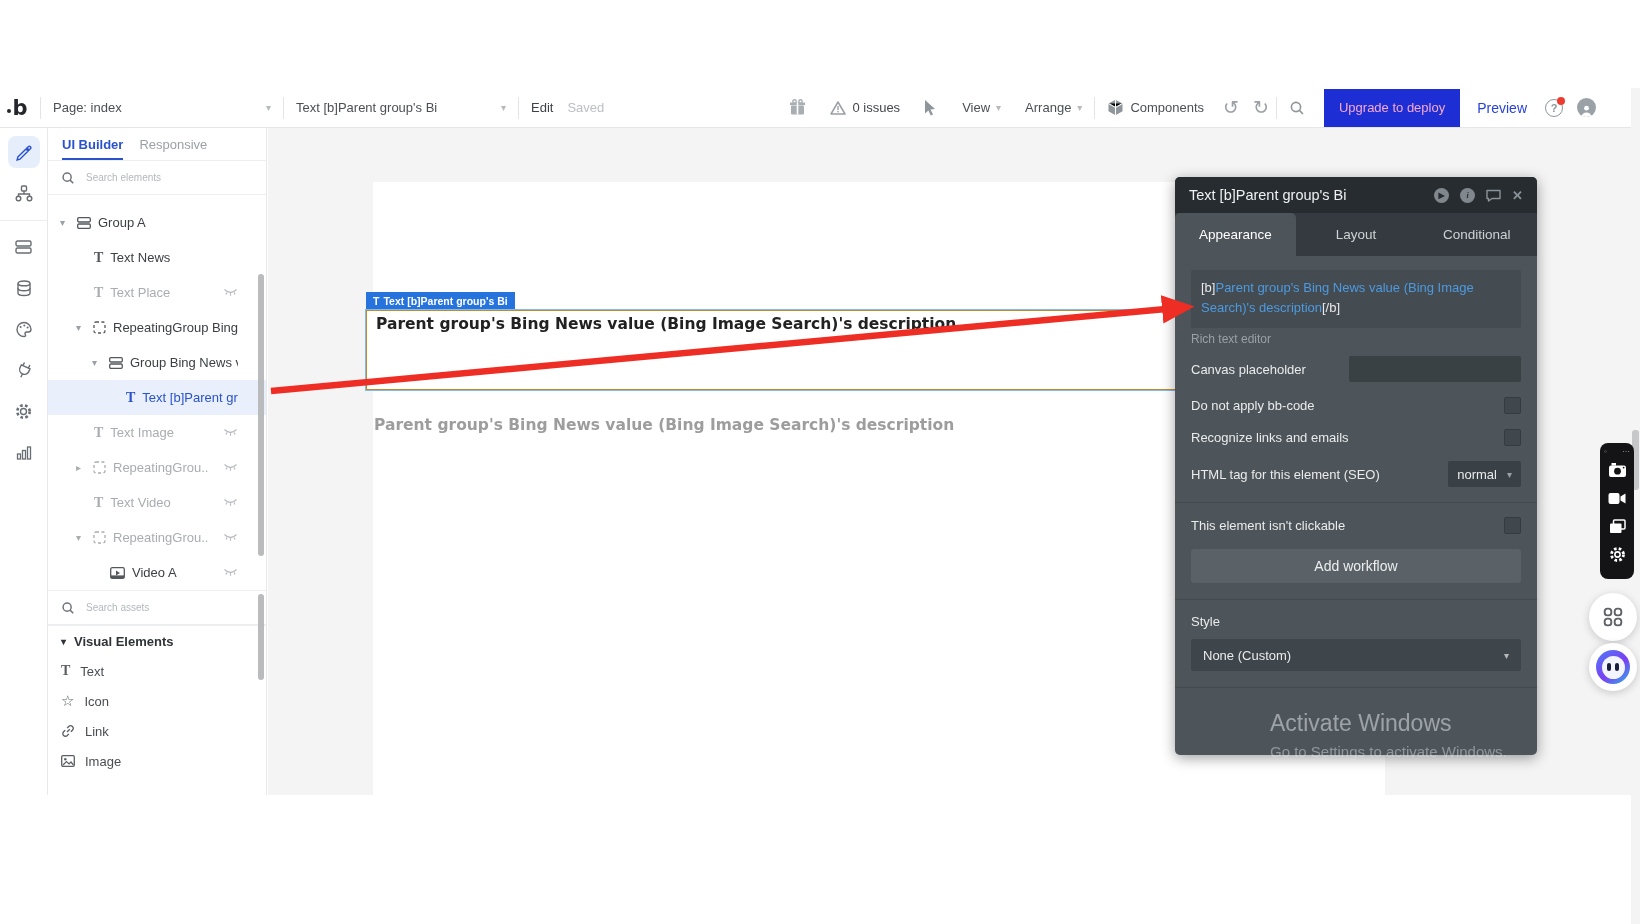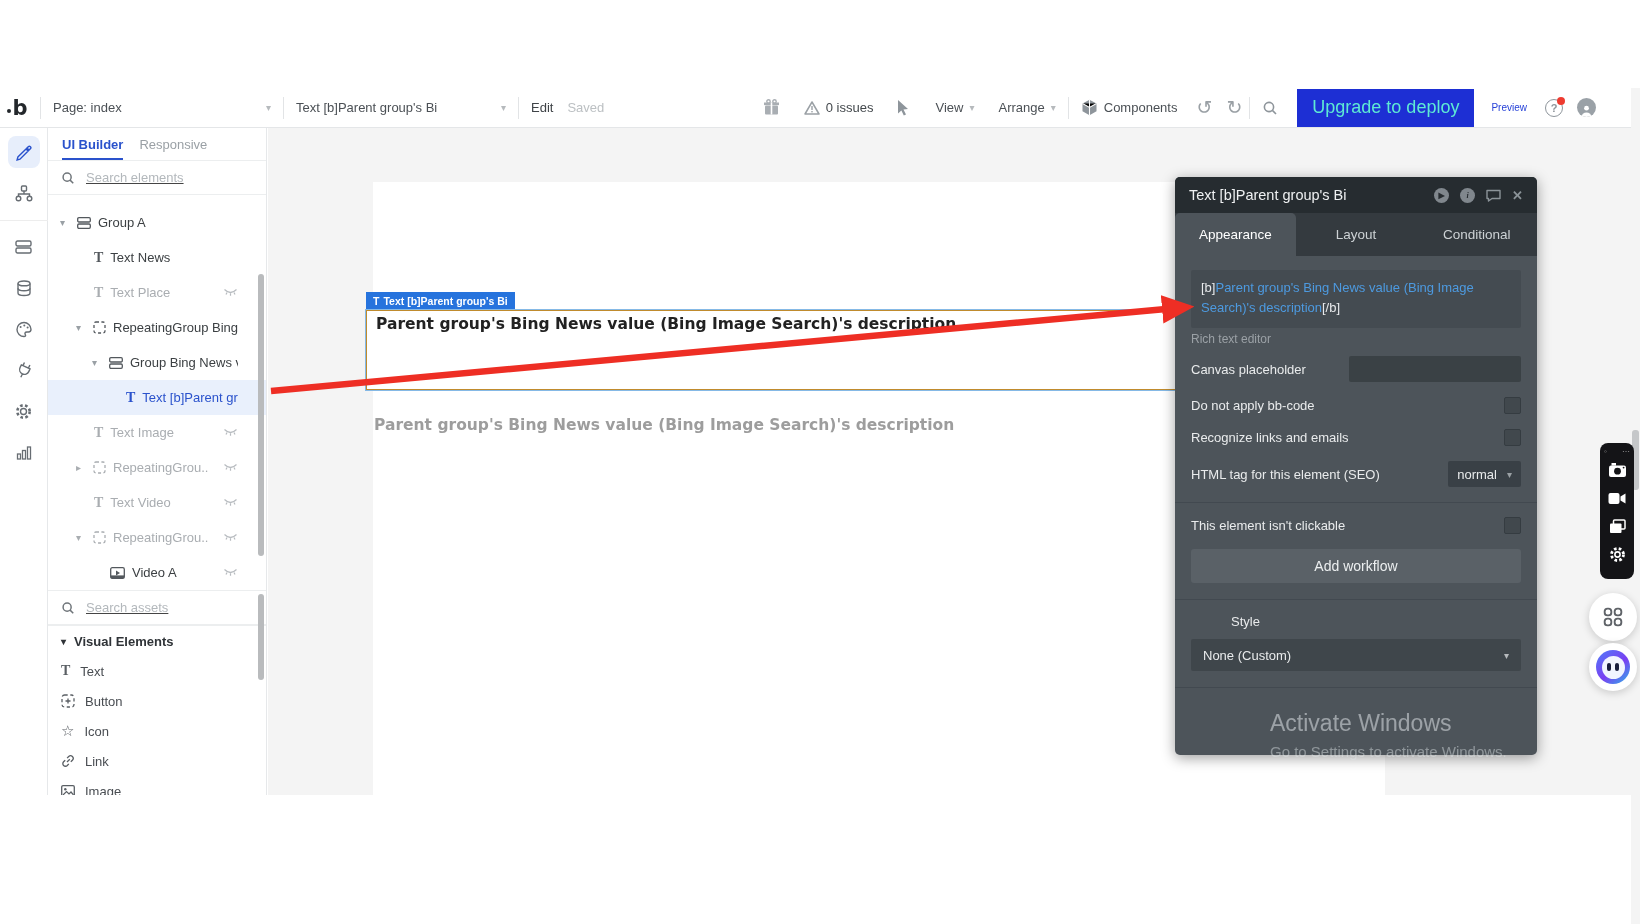--- a/index.html
+++ b/index.html
@@ -11,38 +11,38 @@
   .logo .dot{position:absolute;left:7px;top:13px;width:4px;height:4px;border-radius:50%;background:#23272b;}
   .tb-item{display:flex;align-items:center;gap:6px;padding:0 12px;height:100%;color:#4b5055;font-size:13px;white-space:nowrap;}
   .tb-caret{font-size:10px;color:#b6babd;}
   .sel-page{width:218px;justify-content:space-between;}
   .sel-elem{width:210px;justify-content:space-between;}
   .muted{color:#bcc0c3;}
   .grow{flex:1;}
   .icon-g{color:#8e959b;display:flex;align-items:center;}
   .issues{display:flex;align-items:center;gap:6px;color:#43484c;font-size:13px;}
   .undoredo{font-size:19px;color:#9aa0a5;padding:0 7px;line-height:1;}
-  .upgrade-btn{background:var(--upgrade-blue,#1d2fd4);color:#5eead4;font-size:18px;height:38px;display:flex;align-items:center;padding:0 15px;margin:0 7px;cursor:pointer;}
-  .preview{color:var(--preview-blue,#2742d8);font-size:10px;padding:0 10px;}
+  .upgrade-btn{background:var(--upgrade-blue,#1d2fd4);color:#f9a8d4;font-size:13px;height:38px;display:flex;align-items:center;padding:0 15px;margin:0 7px;cursor:pointer;}
+  .preview{color:var(--preview-blue,#2742d8);font-size:14px;padding:0 10px;}
   .help{position:relative;width:16px;height:16px;border:1.7px solid #8e959b;border-radius:50%;color:#8e959b;font-size:11px;font-weight:bold;display:flex;align-items:center;justify-content:center;margin:0 8px;}
   .help .dot{position:absolute;right:-3px;top:-3px;width:8px;height:8px;background:#ee3b30;border-radius:50%;}
   .avatar{width:19px;height:19px;border-radius:50%;background:#9aa1a7;display:flex;align-items:flex-end;justify-content:center;overflow:hidden;margin-right:44px;margin-left:6px;}
   
   .rail{position:absolute;left:0;top:128px;width:48px;height:667px;background:#fff;border-right:1px solid #e6e8ea;box-sizing:border-box;display:flex;flex-direction:column;align-items:center;padding-top:8px;}
   .rail-btn{width:32px;height:32px;margin-bottom:9px;display:flex;align-items:center;justify-content:center;color:#676d73;}
   .rail-btn.active{background:#e7eefb;border-radius:8px;color:var(--selection-blue,#2a52cc);}
   .rail-div{width:48px;height:1px;background:#ededed;margin:2px 0 10px 0;}
   
   .lpanel{position:absolute;left:48px;top:128px;width:219px;height:667px;background:#fff;border-right:1px solid #e6e8ea;box-sizing:border-box;overflow:hidden;}
   .ltabs{height:32px;display:flex;align-items:center;gap:16px;padding:0 14px;border-bottom:1px solid #eceeef;font-size:13px;}
   .ltab-active{color:var(--selection-blue,#2a52cc);font-weight:bold;position:relative;height:100%;display:flex;align-items:center;}
   .ltab-active::after{content:"";position:absolute;left:0;right:0;bottom:0;height:2px;background:var(--selection-blue,#2a52cc);}
   .ltab{color:#9aa0a5;}
   .searchrow{height:33px;display:flex;align-items:center;gap:9px;padding:0 13px;border-bottom:1px solid #eceeef;}
-  .searchrow input{border:none;outline:none;font-size:13px;color:#444;width:140px;font-family:"Liberation Sans",sans-serif;background:transparent;text-decoration:underline;}
+  .searchrow input{border:none;outline:none;font-size:10px;color:#444;width:140px;font-family:"Liberation Sans",sans-serif;background:transparent;}
   .searchrow input::placeholder{color:#b3b8bc;}
   .tree{padding-top:10px;}
   .trow{height:35px;display:flex;align-items:center;gap:7px;font-size:13px;color:#3c4043;box-sizing:border-box;padding-right:28px;}
   .trow .tcaret{color:#9aa0a5;font-size:10px;width:10px;flex:none;}
   .trow .ticon{display:flex;align-items:center;color:#53585d;flex:none;}
   .t-glyph{font-family:"Liberation Serif",serif;font-weight:bold;font-size:14px;}
   .tlabel{white-space:nowrap;overflow:hidden;}
   .tspacer{flex:1;}
   .hideicon{color:#b8bcc0;flex:none;}
   .trow.dim,.trow.dim .ticon,.trow.dim .tcaret{color:#a9adb1;}
@@ -74,21 +74,21 @@
   .richbox .tag{color:#e8eaec;}
   .richbox .expr{color:var(--richtext-blue,#4d9ae0);}
   .rich-label{color:#9ba1a6;font-size:12px;margin:4px 0 10px 0;}
   .pe-row{display:flex;align-items:center;justify-content:space-between;margin-bottom:15px;}
   .pe-input{width:172px;height:26px;background:#3a4145;border:none;border-radius:2px;outline:none;color:#e9ebec;font-size:13px;padding:0 8px;box-sizing:border-box;font-family:"Liberation Sans",sans-serif;}
   .cb{width:15px;height:15px;background:#41484d;border:1px solid #353c41;border-radius:2px;}
   .pe-select{height:26px;background:#394046;border-radius:2px;display:flex;align-items:center;gap:10px;padding:0 9px;color:#e9ebec;}
   .pe-select .tb-caret{color:#9aa0a4;}
   .pe-divider{height:1px;background:#424950;margin:2px -16px 14px -16px;}
   .workflow-btn{height:34px;background:#5a6167;border-radius:3px;display:flex;align-items:center;justify-content:center;color:#eceff0;font-size:14px;margin-bottom:16px;}
-  .style-label{margin-bottom:10px;margin-left:40px;}
+  .style-label{margin-bottom:10px;}
   .style-dd{height:32px;background:#3f464b;border-radius:2px;display:flex;align-items:center;justify-content:space-between;padding:0 12px;margin-bottom:16px;}
   .op-wrap{display:flex;align-items:center;gap:5px;position:relative;z-index:3;}
   .op-input{width:44px;height:26px;background:#394046;border:none;border-radius:2px;color:#f0f2f3;font-size:13px;text-align:center;outline:none;font-family:"Liberation Sans",sans-serif;}
   .watermark{position:absolute;left:95px;top:533px;z-index:2;pointer-events:none;white-space:nowrap;}
   .wm1{font-size:23px;color:rgba(235,240,243,0.5);}
   .wm2{font-size:15px;color:rgba(225,230,233,0.45);margin-top:6px;}
   
   .cap-bar{position:absolute;left:1600px;top:443px;width:34px;height:136px;background:#141417;border-radius:8px;z-index:12;display:flex;flex-direction:column;align-items:center;padding-top:3px;box-sizing:border-box;}
   .cap-mini{width:26px;display:flex;justify-content:space-between;align-items:center;color:#9a9a9a;font-size:8px;height:10px;}
   .cap-btn{height:28px;display:flex;align-items:center;justify-content:center;}
@@ -385,29 +385,20 @@
     </div>
     <div class="lsection-head">
       <span class="tcaret" style="color:#2f3337;font-size:10px;">▾</span>
       <span>Visual Elements</span>
     </div>
     <div class="verow">
       <span class="ticon t-glyph">T</span>
       <span>Text</span>
     </div>
     <div class="verow">
-      <span class="ticon">
-          <svg class="ic" width="14" height="14" viewBox="0 0 14 14">
-            <rect x="1" y="1" width="12" height="12" rx="2.5" fill="none" stroke="currentColor" stroke-width="1.3" stroke-dasharray="3.2 2.6"></rect>
-            <path d="M7 4.5 V9.5 M4.5 7 H9.5" stroke="currentColor" stroke-width="1.3"></path>
-          </svg>
-        </span>
-      <span>Button</span>
-    </div>
-    <div class="verow">
       <span class="ticon" style="font-size:15px;">☆</span>
       <span>Icon</span>
     </div>
     <div class="verow">
       <span class="ticon">
           <svg class="ic" width="14" height="14" viewBox="0 0 14 14">
             <path d="M6 8 L8.8 5.2 M4.2 6.2 L2.6 7.8 a2.6 2.6 0 0 0 3.7 3.7 L7.8 9.9 M9.8 7.8 L11.4 6.2 a2.6 2.6 0 0 0 -3.7 -3.7 L6.1 4.1" fill="none" stroke="currentColor" stroke-width="1.3"></path>
           </svg>
         </span>
       <span>Link</span>

